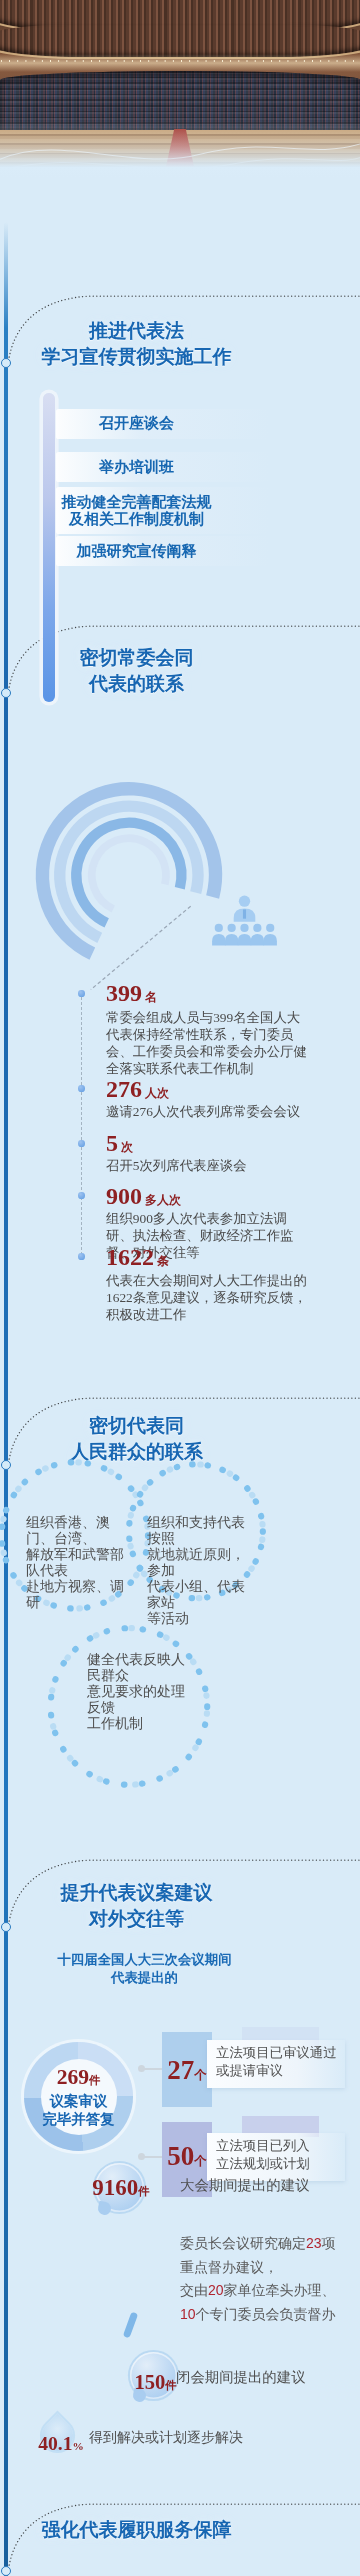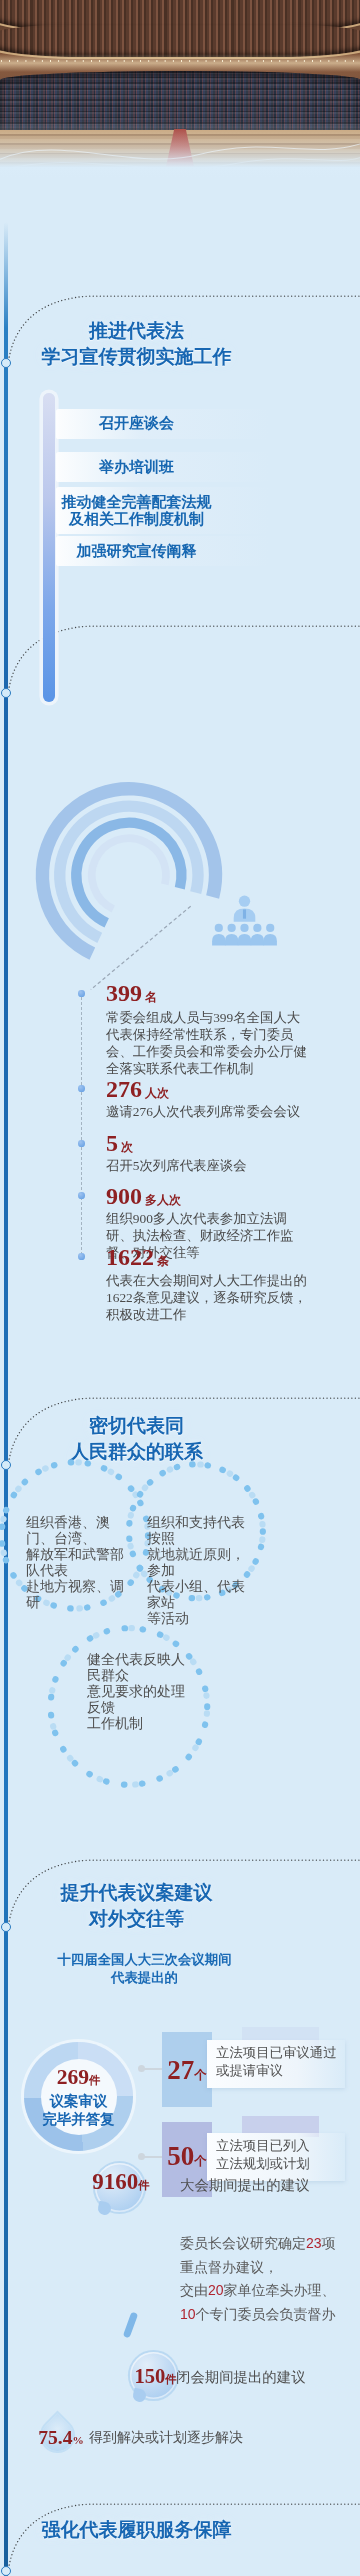--- a/index.html
+++ b/index.html
@@ -75,21 +75,21 @@
   .cardghost{width:77px;height:20.6px;opacity:.8;}
   .cardnum{left:162px;width:50px;text-align:center;font-size:27px;line-height:29px;}
   .cardnum .u{font-size:12.4px;}
   .cardtxt{left:216px;width:124px;font-size:13.4px;line-height:17.5px;color:#4f4f4f;}
   .conndot{width:7.2px;height:7.2px;border-radius:50%;background:#cdd6de;left:138px;}
   .connline{left:144px;width:18.5px;height:1.5px;background:#cdd6de;}
   .balloon{border-radius:50%;background:radial-gradient(circle at 35% 28%,#e2eef9 0%,#bdd8f3 55%,#9cc6ee 100%);
     box-shadow:inset 0 0 0 1.5px rgba(255,255,255,.55),0 0 0 2.1px rgba(148,195,236,.45);}
   .balloon:after{content:"";position:absolute;left:3.1px;bottom:-3.1px;width:13.4px;height:13.4px;background:#a9cdf0;
     border-radius:0 50% 50% 50%;transform:rotate(12deg);}
-  .bignum{font-size:23px;line-height:24px;text-align:center;}
+  .bignum{font-size:23px;line-height:36px;text-align:center;}
   .bignum .u{font-size:11.3px;}
   .focusln{left:180px;width:175px;font-family:"Liberation Sans","DejaVu Sans",sans-serif;
     font-weight:normal;font-size:14px;line-height:18.5px;color:#5a5a5a;}
   .focusln .r{color:#b02530;}
   .donut2{left:21.6px;top:2262px;width:111px;height:192px;border-radius:50%;
     background:conic-gradient(from -25deg,#bcd9f3 0 38deg,rgba(0,0,0,0) 38deg 95deg,#cfe2f6 95deg 150deg,#a9cdf0 150deg 230deg,#79b2e4 230deg 310deg,#97c2ec 310deg 360deg);}
   .donut2 .hole{position:absolute;left:27px;top:28px;width:58px;height:136px;border-radius:50%;background:#d9ebf8;}
   .donut2 .lab{position:absolute;left:0;top:0;width:111px;height:192px;display:flex;align-items:center;justify-content:center;
     text-align:center;font-family:"Liberation Sans","DejaVu Sans",sans-serif;font-weight:bold;color:#1a6ab5;font-size:15.5px;line-height:19.6px;}
   .tick{left:127px;top:2312px;width:7.2px;height:26px;border-radius:3.6px;background:#7fb7e8;transform:rotate(20deg);}
@@ -150,20 +150,24 @@
   <div class="abs bar" style="top:409px;height:30px"></div>
   <div class="abs bar" style="top:452px;height:30px"></div>
   <div class="abs bar" style="top:487px;height:47px"></div>
   <div class="abs bar" style="top:536px;height:30px"></div>
   <div class="abs baritem sans" style="top:415px">召开座谈会</div>
   <div class="abs baritem sans pre" style="top:494px">推动健全完善配套法规
 及相关工作制度机制</div>
   <div class="abs baritem sans" style="top:459px">举办培训班</div>
   <div class="abs baritem sans" style="top:543px">加强研究宣传阐释</div>
 
+  <div class="abs hd" style="top:645px">
+    <span style="display:block">密切常委会同</span>
+    <span style="display:block">代表的联系</span>
+  </div>
   <svg class="abs" style="left:31px;top:762px" width="237" height="242" viewBox="0 0 460 470">
     <g transform="rotate(115 190 220)">
       <circle cx="190" cy="220" r="168" fill="none" stroke="#a3c4ea" stroke-width="26" pathLength="100" stroke-dasharray="72 28"></circle>
       <circle cx="190" cy="220" r="134" fill="none" stroke="#bdd7f1" stroke-width="22" pathLength="100" stroke-dasharray="72 28"></circle>
       <circle cx="190" cy="220" r="102" fill="none" stroke="#8ab8e6" stroke-width="20" pathLength="100" stroke-dasharray="72 28"></circle>
       <circle cx="190" cy="220" r="72" fill="none" stroke="#d3e3f5" stroke-width="15" pathLength="100" stroke-dasharray="72 28"></circle>
     </g>
     <line x1="310" y1="280" x2="116" y2="442" stroke="#9aa7b6" stroke-width="2.4" stroke-dasharray="7 5"></line>
   </svg>
   <svg class="abs" style="left:211px;top:894px" width="67" height="54" viewBox="0 0 130 105">
@@ -269,19 +273,19 @@
   <div class="abs focusln" style="top:2281px"><span>交由</span><span class="r">20</span><span>家单位牵头办理、</span></div>
   <div class="abs focusln" style="top:2305px"><span class="r">10</span><span>个专门委员会负责督办</span></div>
 
   <div class="abs tick"></div>
 
   <div class="abs balloon" style="left:130px;top:2352px;width:47px;height:47px"></div>
   <div class="abs bignum num" style="left:122px;top:2364px;width:67px;font-size:20.6px"><span>150</span><span class="u">件</span></div>
   <div class="abs srtext" style="left:176px;top:2369px;width:165px;font-size:14.4px">闭会期间提出的建议</div>
 
   <div class="abs drop"></div>
-  <div class="abs bignum num" style="left:30px;top:2426px;width:62px;font-size:19.6px"><span>75.4</span><span class="u">%</span></div>
+  <div class="abs bignum num" style="left:30px;top:2426px;width:62px;font-size:19.6px"><span>40.1</span><span class="u">%</span></div>
   <div class="abs srtext" style="left:89px;top:2429px;width:170px">得到解决或计划逐步解决</div>
 
   <div class="abs hd" style="top:2517px">强化代表履职服务保障</div>
 
 </div>
 
 
 </body></html>

